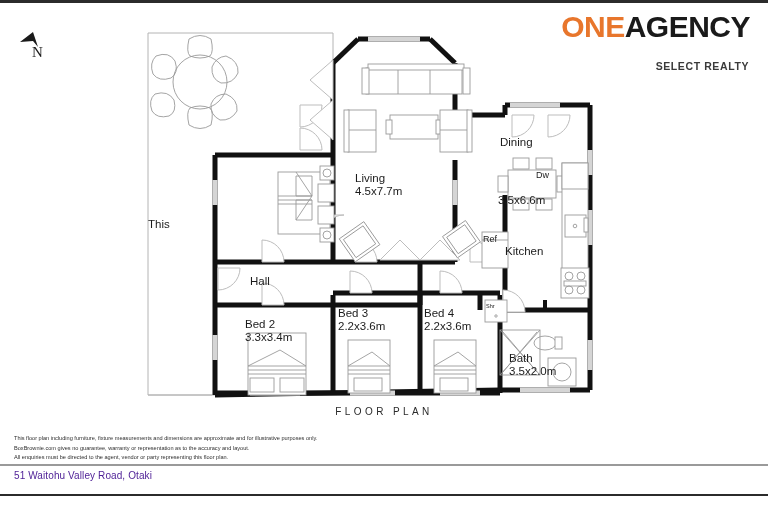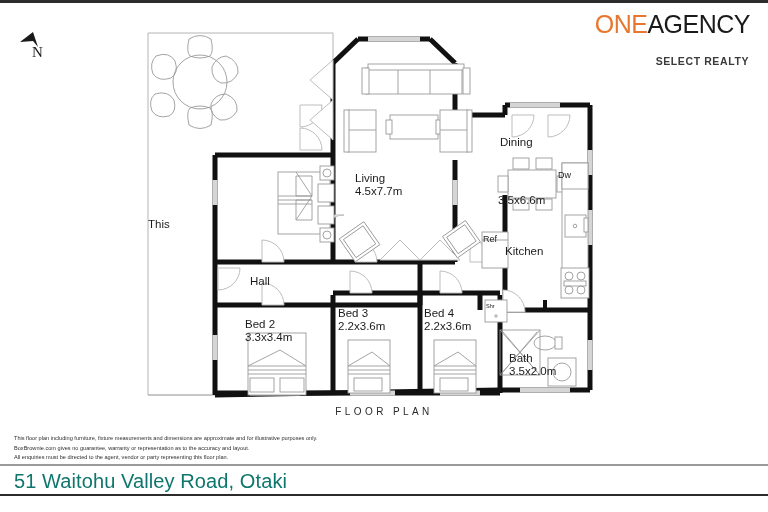--- a/index.html
+++ b/index.html
@@ -34,22 +34,22 @@
   
   .logo {
     position: absolute;
     right: 18px;
     top: 12px;
     text-align: right;
     line-height: 1;
     user-select: none;
   }
   .logo-main {
-    font-size: 25px;
-    font-weight: normal;
+    font-size: 30px;
+    font-weight: bold;
     letter-spacing: -0.5px;
     white-space: nowrap;
   }
   .logo-one { color: #E8762C; }
   .logo-agency { color: #1a1a1a; }
   .logo-sub {
     font-size: 10.5px;
     font-weight: bold;
     color: #3a3a3a;
     letter-spacing: 0.6px;
@@ -125,22 +125,22 @@
   .addr-rule-bottom {
     position: absolute;
     left: 0; top: 494px;
     width: 768px; height: 2px;
     background: #2b2b2b;
   }
   .address {
     position: absolute;
     left: 14px;
     top: 470px;
-    font-size: 20px;
-    color: #0f766e;
+    font-size: 10px;
+    color: #4c1d95;
     letter-spacing: 0.1px;
   }
 </style>
 </head>
 <body>
 
 <div id="page">
 
   <div class="top-rule"></div>
 
@@ -463,21 +463,21 @@
   </div>
 
   <div class="rlabel" style="left:509px; top:352px; width:66px;">
     <span class="nm">Bath</span>
     <span class="dim">3.5x2.0m</span>
   </div>
 
   <div class="rlabel small" style="left:483px; top:234px; width:26px;">
     <span class="nm">Ref</span>
   </div>
-  <div class="rlabel small" style="left:558px; top:170px; width:24px;">
+  <div class="rlabel small" style="left:536px; top:170px; width:24px;">
     <span class="nm">Dw</span>
   </div>
   <div class="rlabel tiny" style="left:486px; top:303px; width:22px;">
     <span class="nm">Shr</span>
   </div>
 
   <div class="floorplan-caption">FLOOR PLAN</div>
 
   <div class="disclaimer">
     <div>This floor plan including furniture, fixture measurements and dimensions are approximate and for illustrative purposes only.</div>

